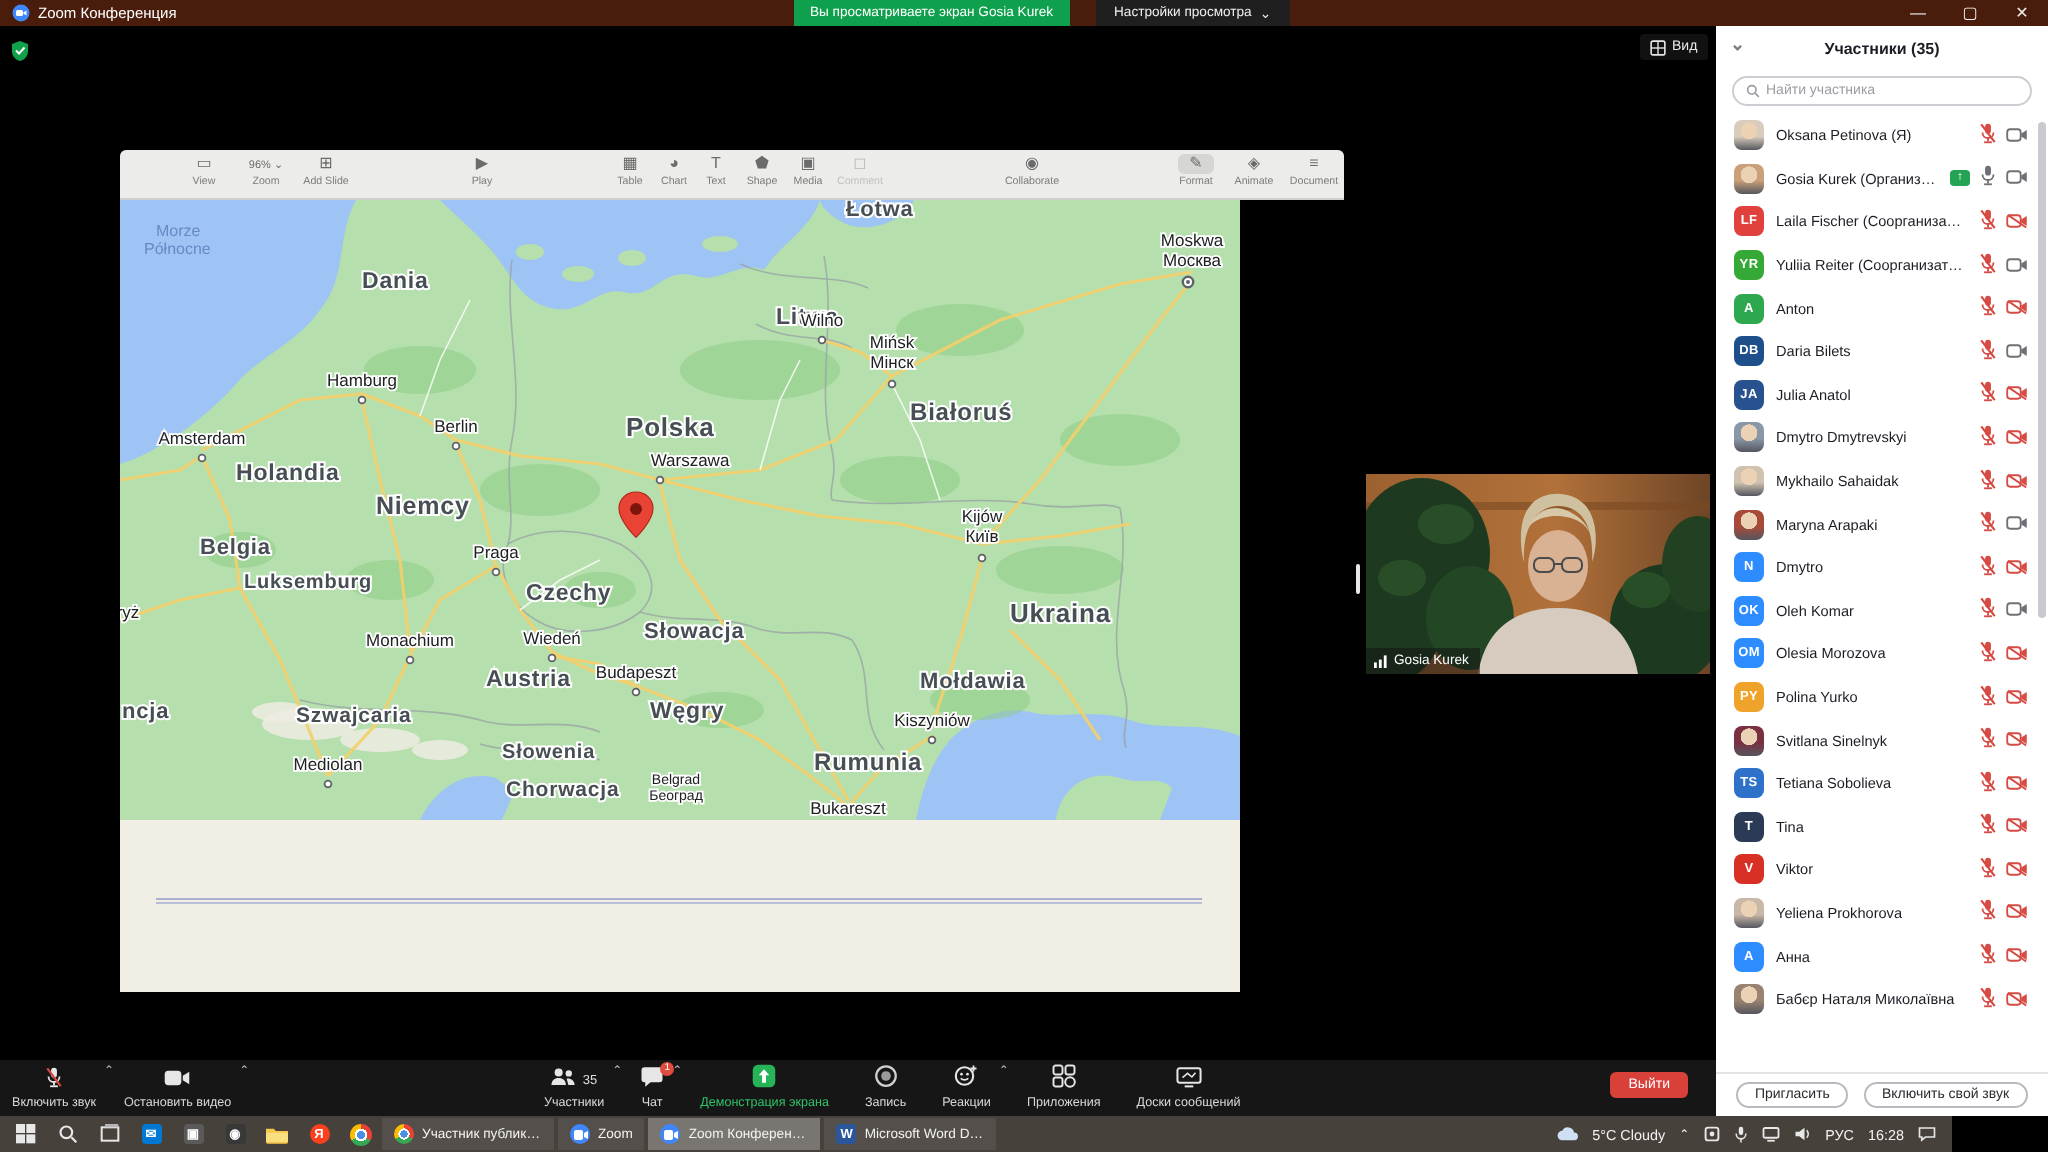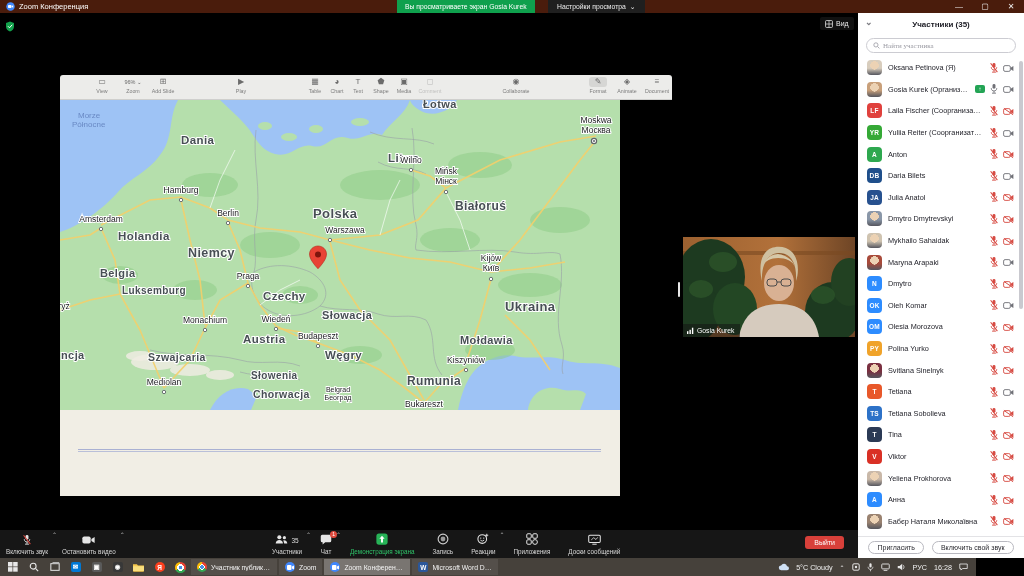--- a/index.html
+++ b/index.html
@@ -43,21 +43,21 @@
 .titem.green .lbl{color:#2fc268}
 .titem .chev{position:absolute;top:1px;right:-9px;color:#b9b9b9;font-size:6px}
 .titem .cnt{color:#dcdcdc;font-size:6.5px;margin-left:1px}
 .titem .badge{position:absolute;top:-3px;right:-5px;background:#e04b3f;color:#fff;font-size:5px;min-width:7px;height:7px;border-radius:4px;line-height:7px;text-align:center;padding:0 1px}
 .leavebtn{position:absolute;right:14px;top:6px;background:#d8403a;color:#fff;border:none;font-size:7px;padding:3px 9px;border-radius:3px;font-family:inherit}
 
 .panel{position:absolute;right:0;top:13px;width:166px;height:545px;background:#fff;display:flex;flex-direction:column}
 .p-head{position:relative;height:23px;display:flex;align-items:center;justify-content:center;font-size:8px;font-weight:bold;color:#1c1c24}
 .p-head .collapse{position:absolute;left:7px;top:4px;color:#7a7a80;font-size:9px}
 .p-search{margin:2px 8px 4px 8px;height:15px;border:1px solid #ccccd2;border-radius:8px;display:flex;align-items:center;gap:3px;padding:0 6px;background:#fff}
-.p-search input{border:none;outline:none;width:110px;font-size:7px;color:#333;font-family:Liberation Serif, serif;background:transparent}
+.p-search input{border:none;outline:none;width:110px;font-size:7px;color:#333;font-family:Liberation Sans, sans-serif;background:transparent}
 .p-search input::placeholder{color:#9b9ba3}
 .plist{position:relative;flex:1;overflow:hidden}
 .prow{display:flex;align-items:center;gap:6px;height:21.6px;padding:0 10px 0 9px}
 .av{flex:none;width:15px;height:15px;border-radius:4px;color:#fff;font-weight:bold;font-size:6.5px;display:flex;align-items:center;justify-content:center;letter-spacing:.2px}
 .pname{flex:1;font-size:7.3px;color:#1d1d25;white-space:nowrap;overflow:hidden;text-overflow:ellipsis}
 .picons{flex:none;display:flex;align-items:center;gap:4px}
 .sbadge{flex:none;width:10px;height:8px;background:#23a455;border-radius:2px;display:flex;align-items:center;justify-content:center;color:#fff;font-size:6px;line-height:8px}
 .scrollbar{position:absolute;right:1px;top:4px;width:4px;height:248px;background:#c9c9cf;border-radius:2px}
 .p-foot{height:22px;border-top:1px solid #e3e3e6;display:flex;align-items:center;justify-content:center;gap:8px;background:#fff}
 .p-foot button{font-family:inherit;font-size:7px;color:#2b2b31;background:#fff;border:1px solid #b9b9c0;border-radius:8px;padding:2px 8px;white-space:nowrap}
@@ -725,37 +725,20 @@
                 <line x1="2.5" y1="2" x2="13.5" y2="16.5" stroke="#d84840" stroke-width="1.8"></line>
               </svg></span>
             <span><svg width="11" height="9" viewBox="0 0 18 13">
                 <rect x="1" y="1.8" width="11" height="9.4" rx="2.4" fill="none" stroke="#d64b43" stroke-width="1.5"></rect>
                 <path d="M12.5 5.2 17 2.4v8.2L12.5 7.8z" fill="#d64b43"></path>
                 <line x1="1.5" y1="1.5" x2="16.5" y2="11.8" stroke="#d64b43" stroke-width="1.6"></line>
               </svg></span>
           </span>
         </div>
         <div class="prow">
-          <span class="av" style="background:#e8582a">T</span>
-          <span class="pname">Tetiana</span>
-          <span class="picons">
-            <span><svg width="10" height="11" viewBox="0 0 16 18">
-                <rect x="5.6" y="1.5" width="4.8" height="8" rx="2.4" fill="#d64b43"></rect>
-                <path d="M3.5 8.5c0 2.8 2 4.6 4.5 4.6s4.5-1.8 4.5-4.6" fill="none" stroke="#d64b43" stroke-width="1.5"></path>
-                <line x1="8" y1="13.4" x2="8" y2="16" stroke="#d64b43" stroke-width="1.5"></line>
-                <line x1="4.8" y1="16.6" x2="11.2" y2="16.6" stroke="#d64b43" stroke-width="1.5"></line>
-                <line x1="2.5" y1="2" x2="13.5" y2="16.5" stroke="#d84840" stroke-width="1.8"></line>
-              </svg></span>
-            <span><svg width="11" height="9" viewBox="0 0 18 13">
-                <rect x="1" y="1.8" width="11" height="9.4" rx="2.4" fill="none" stroke="#6f7076" stroke-width="1.5"></rect>
-                <path d="M12.5 5.2 17 2.4v8.2L12.5 7.8z" fill="#6f7076"></path>
-              </svg></span>
-          </span>
-        </div>
-        <div class="prow">
           <span class="av" style="background:#2d72c8">TS</span>
           <span class="pname">Tetiana Sobolieva</span>
           <span class="picons">
             <span><svg width="10" height="11" viewBox="0 0 16 18">
                 <rect x="5.6" y="1.5" width="4.8" height="8" rx="2.4" fill="#d64b43"></rect>
                 <path d="M3.5 8.5c0 2.8 2 4.6 4.5 4.6s4.5-1.8 4.5-4.6" fill="none" stroke="#d64b43" stroke-width="1.5"></path>
                 <line x1="8" y1="13.4" x2="8" y2="16" stroke="#d64b43" stroke-width="1.5"></line>
                 <line x1="4.8" y1="16.6" x2="11.2" y2="16.6" stroke="#d64b43" stroke-width="1.5"></line>
                 <line x1="2.5" y1="2" x2="13.5" y2="16.5" stroke="#d84840" stroke-width="1.8"></line>
               </svg></span>

